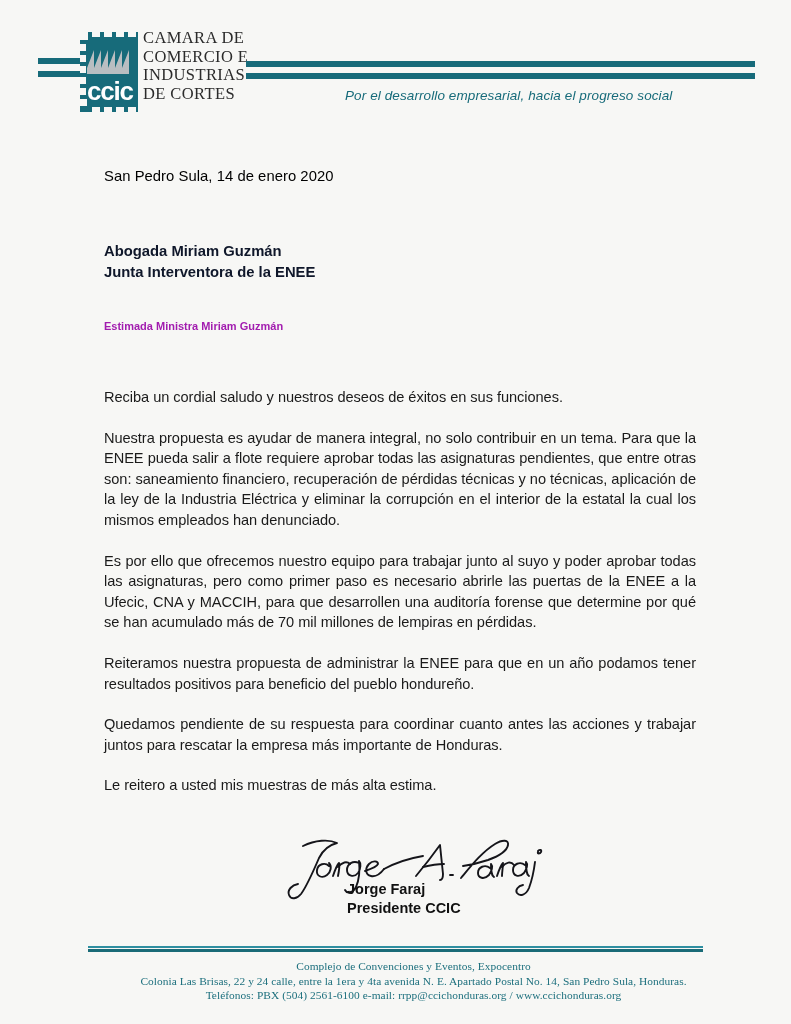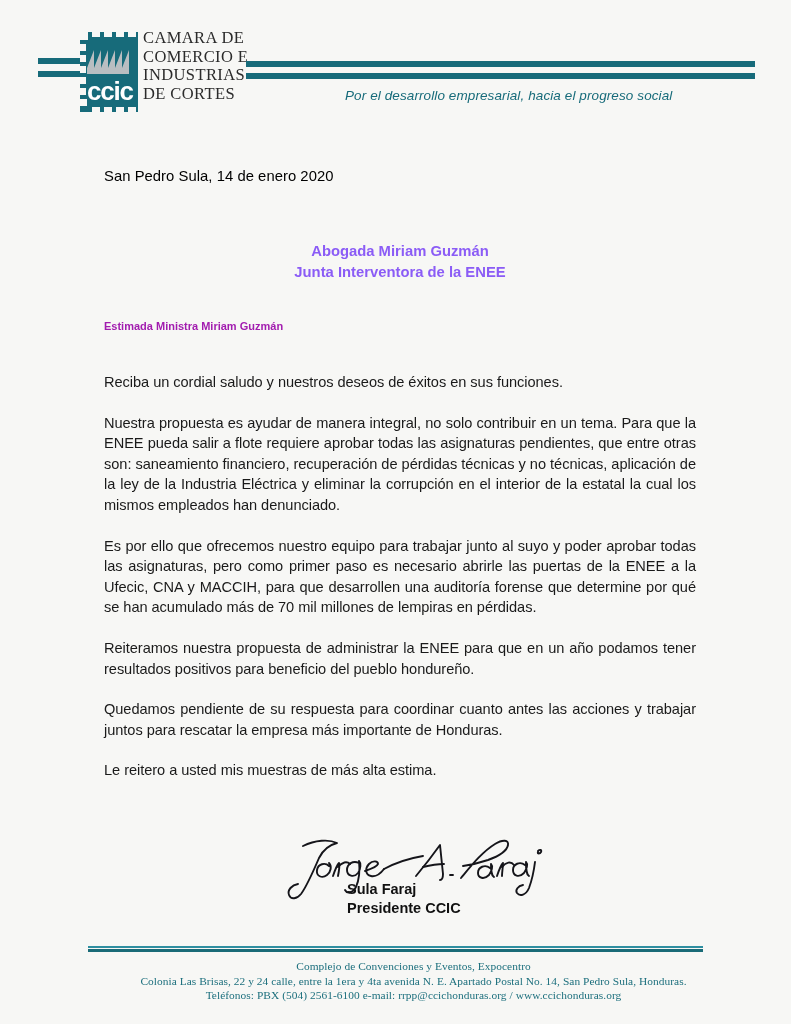--- a/index.html
+++ b/index.html
@@ -92,40 +92,39 @@
   .date-line {
     font-size: 14.8px;
     color: #000000;
     margin: 0 0 0 0;
     letter-spacing: 0.05px;
   }
   .addressee {
     margin: 57px 0 0 0;
     font-size: 14.8px;
     font-weight: bold;
-    color: #8b5cf6;
+    color: #0f172a;
     line-height: 20.5px;
-    text-align: center;
   }
   .addressee span { display: block; }
   .salutation {
     margin: 38px 0 0 0;
     font-size: 11px;
     font-weight: bold;
     color: #a21caf;
   }
   p.para {
     margin: 0;
     font-size: 14.6px;
     line-height: 20.6px;
     color: #1a1a1a;
     text-align: justify;
     letter-spacing: -0.05px;
   }
-  p.para.first { margin-top: 40px; }
+  p.para.first { margin-top: 55px; }
   p.para.gap { margin-top: 20px; }
   p.para.nojust { text-align: left; }
 
   
   #signature-block {
     position: absolute;
     left: 285px;
     top: 832px;
     width: 290px;
     height: 92px;
@@ -296,21 +295,21 @@
           <path d="M240 33 C235 29, 228 32, 228 38 C228 44, 234 46, 239 41 C242 37, 243 32, 241 30 C241 37, 241 42, 244 44"></path>
 
           <path d="M250 30 C249 38, 247 48, 244 56 C241 63, 235 65, 232 61 C230 58, 233 54, 238 53"></path>
 
           <path d="M253 19 C255 17, 257 18, 256 20 C255 22, 252 22, 253 20"></path>
         </g>
       </svg>
     </div>
 
     <div id="signer">
-      <span>Sula Faraj</span>
+      <span>Jorge Faraj</span>
       <span>Presidente CCIC</span>
     </div>
   </div>
 
   <div id="footer">
     <div class="ftr-rule-thin"></div>
     <div class="ftr-rule-thick"></div>
     <div id="footer-text">
       <span>Complejo de Convenciones y Eventos, Expocentro</span>
       <span>Colonia Las Brisas, 22 y 24 calle, entre la 1era y 4ta avenida N. E. Apartado Postal No. 14, San Pedro Sula, Honduras.</span>

